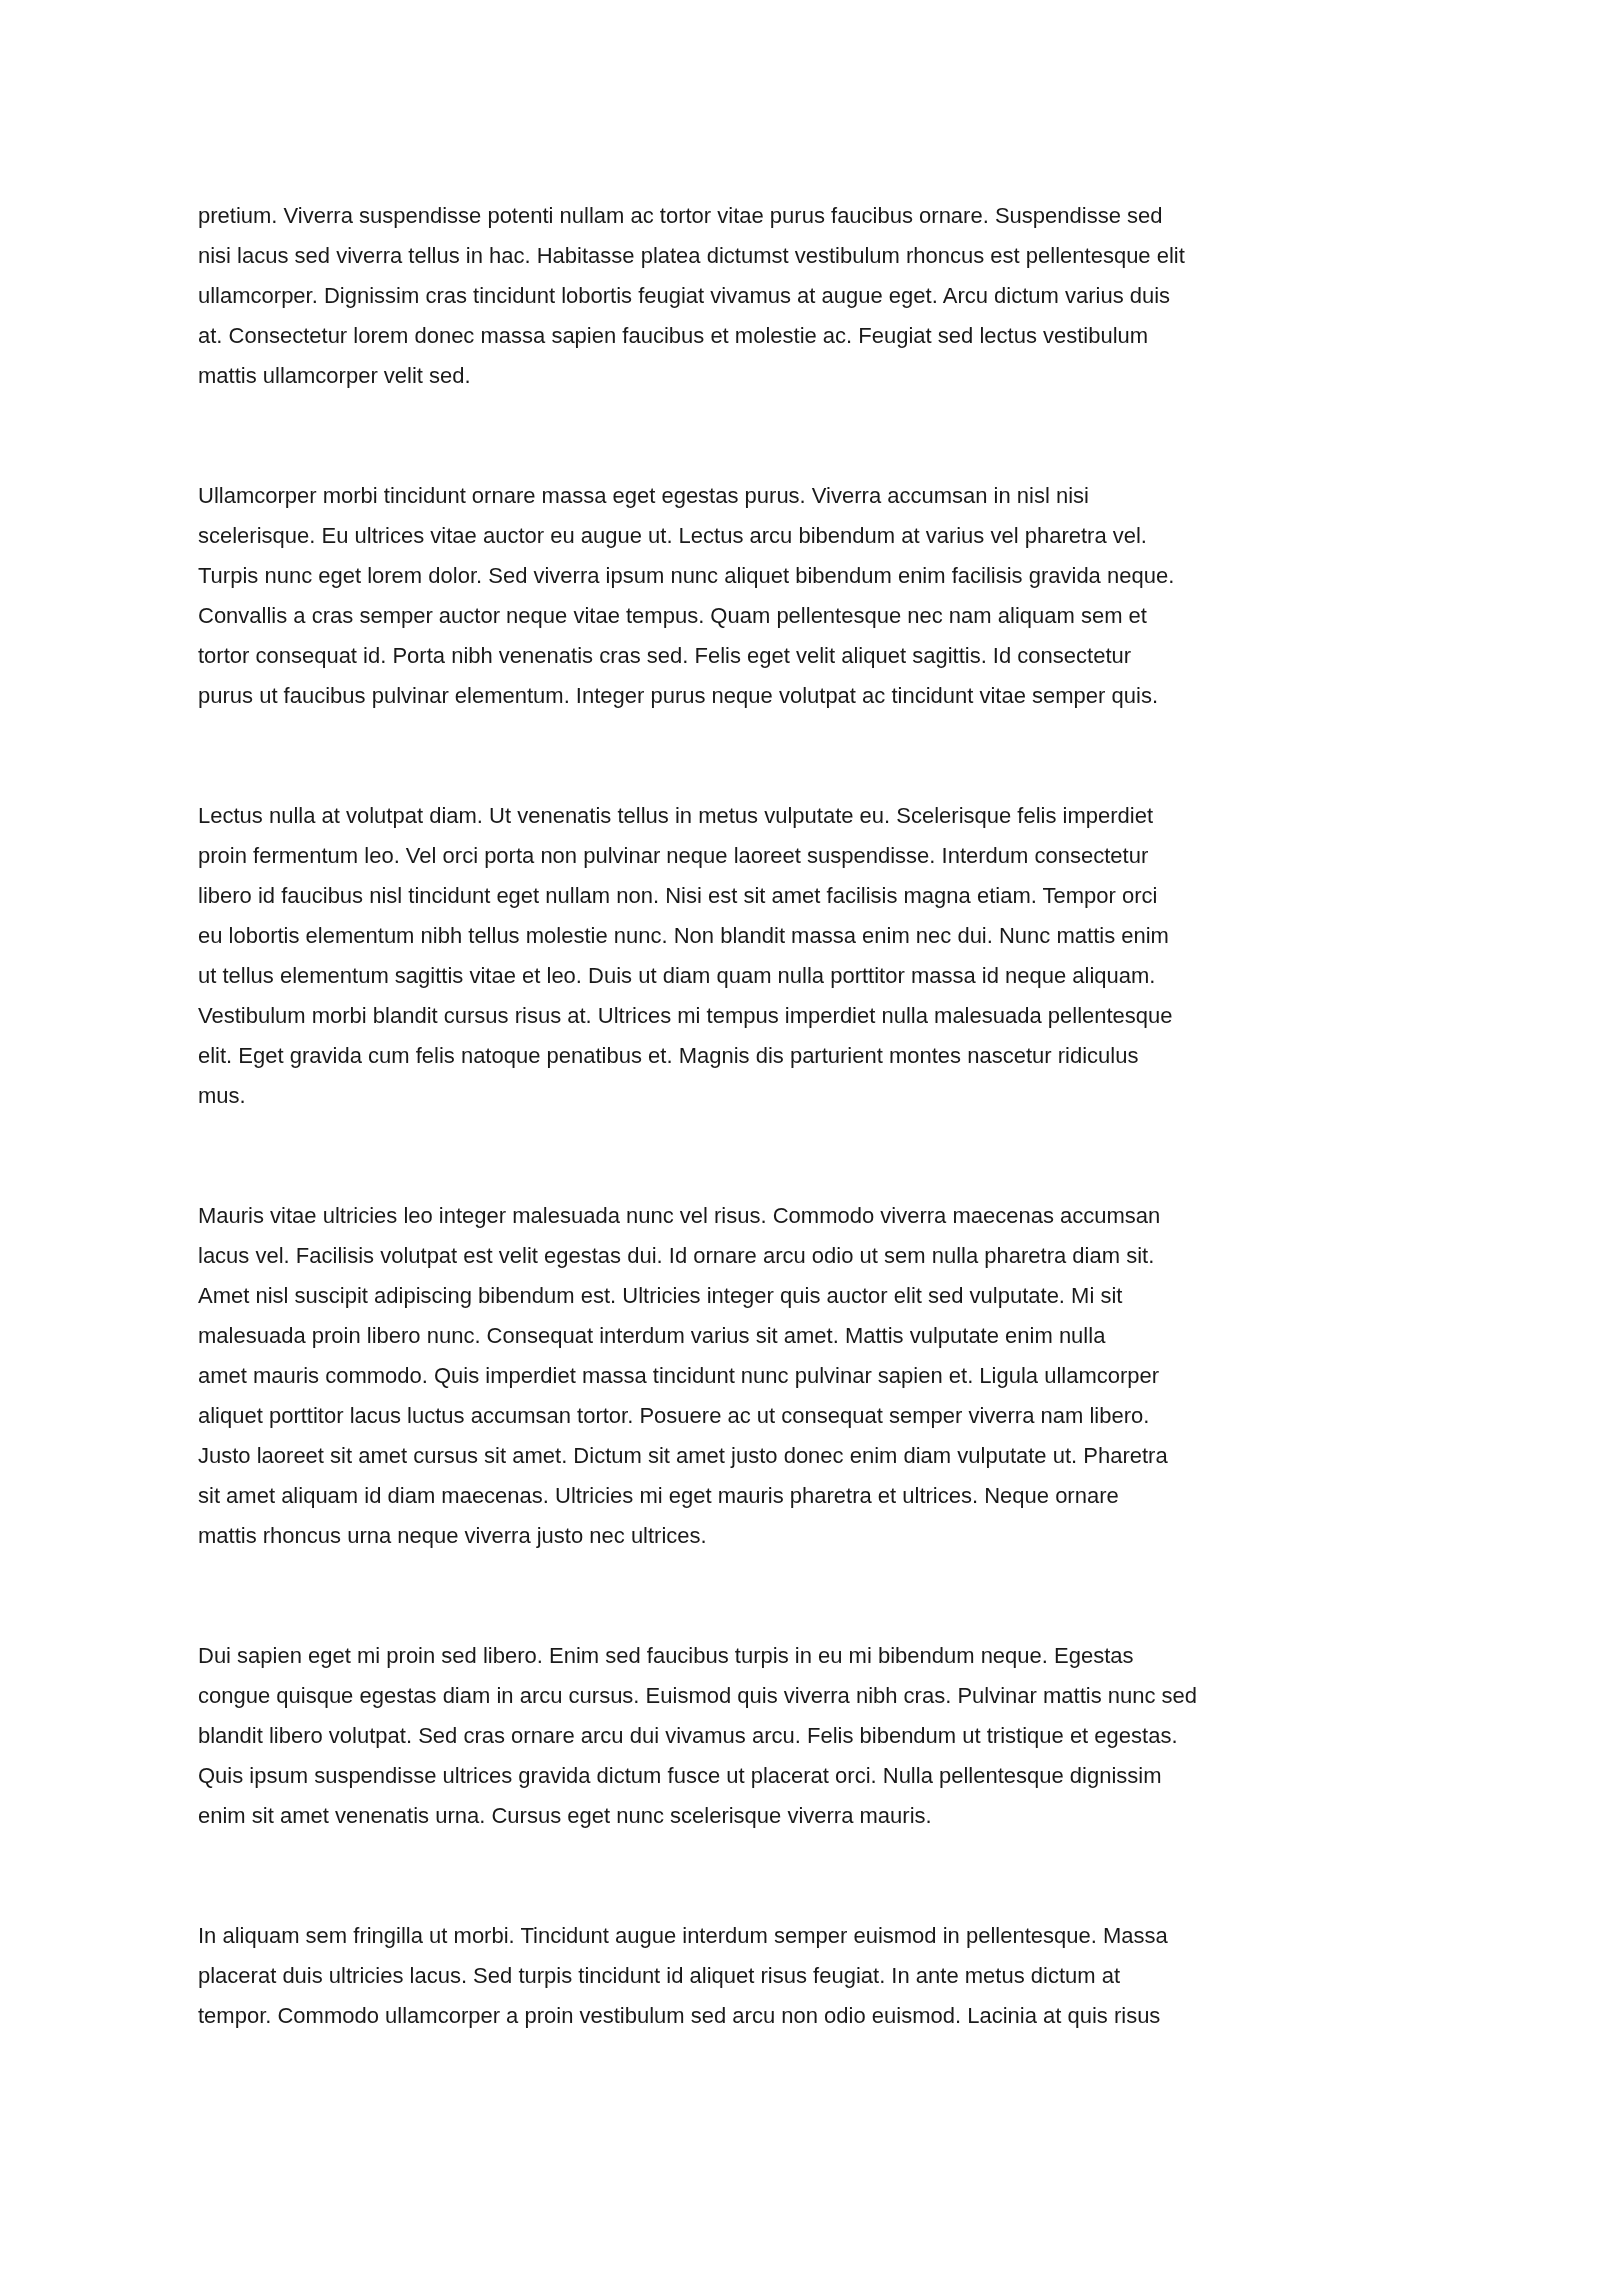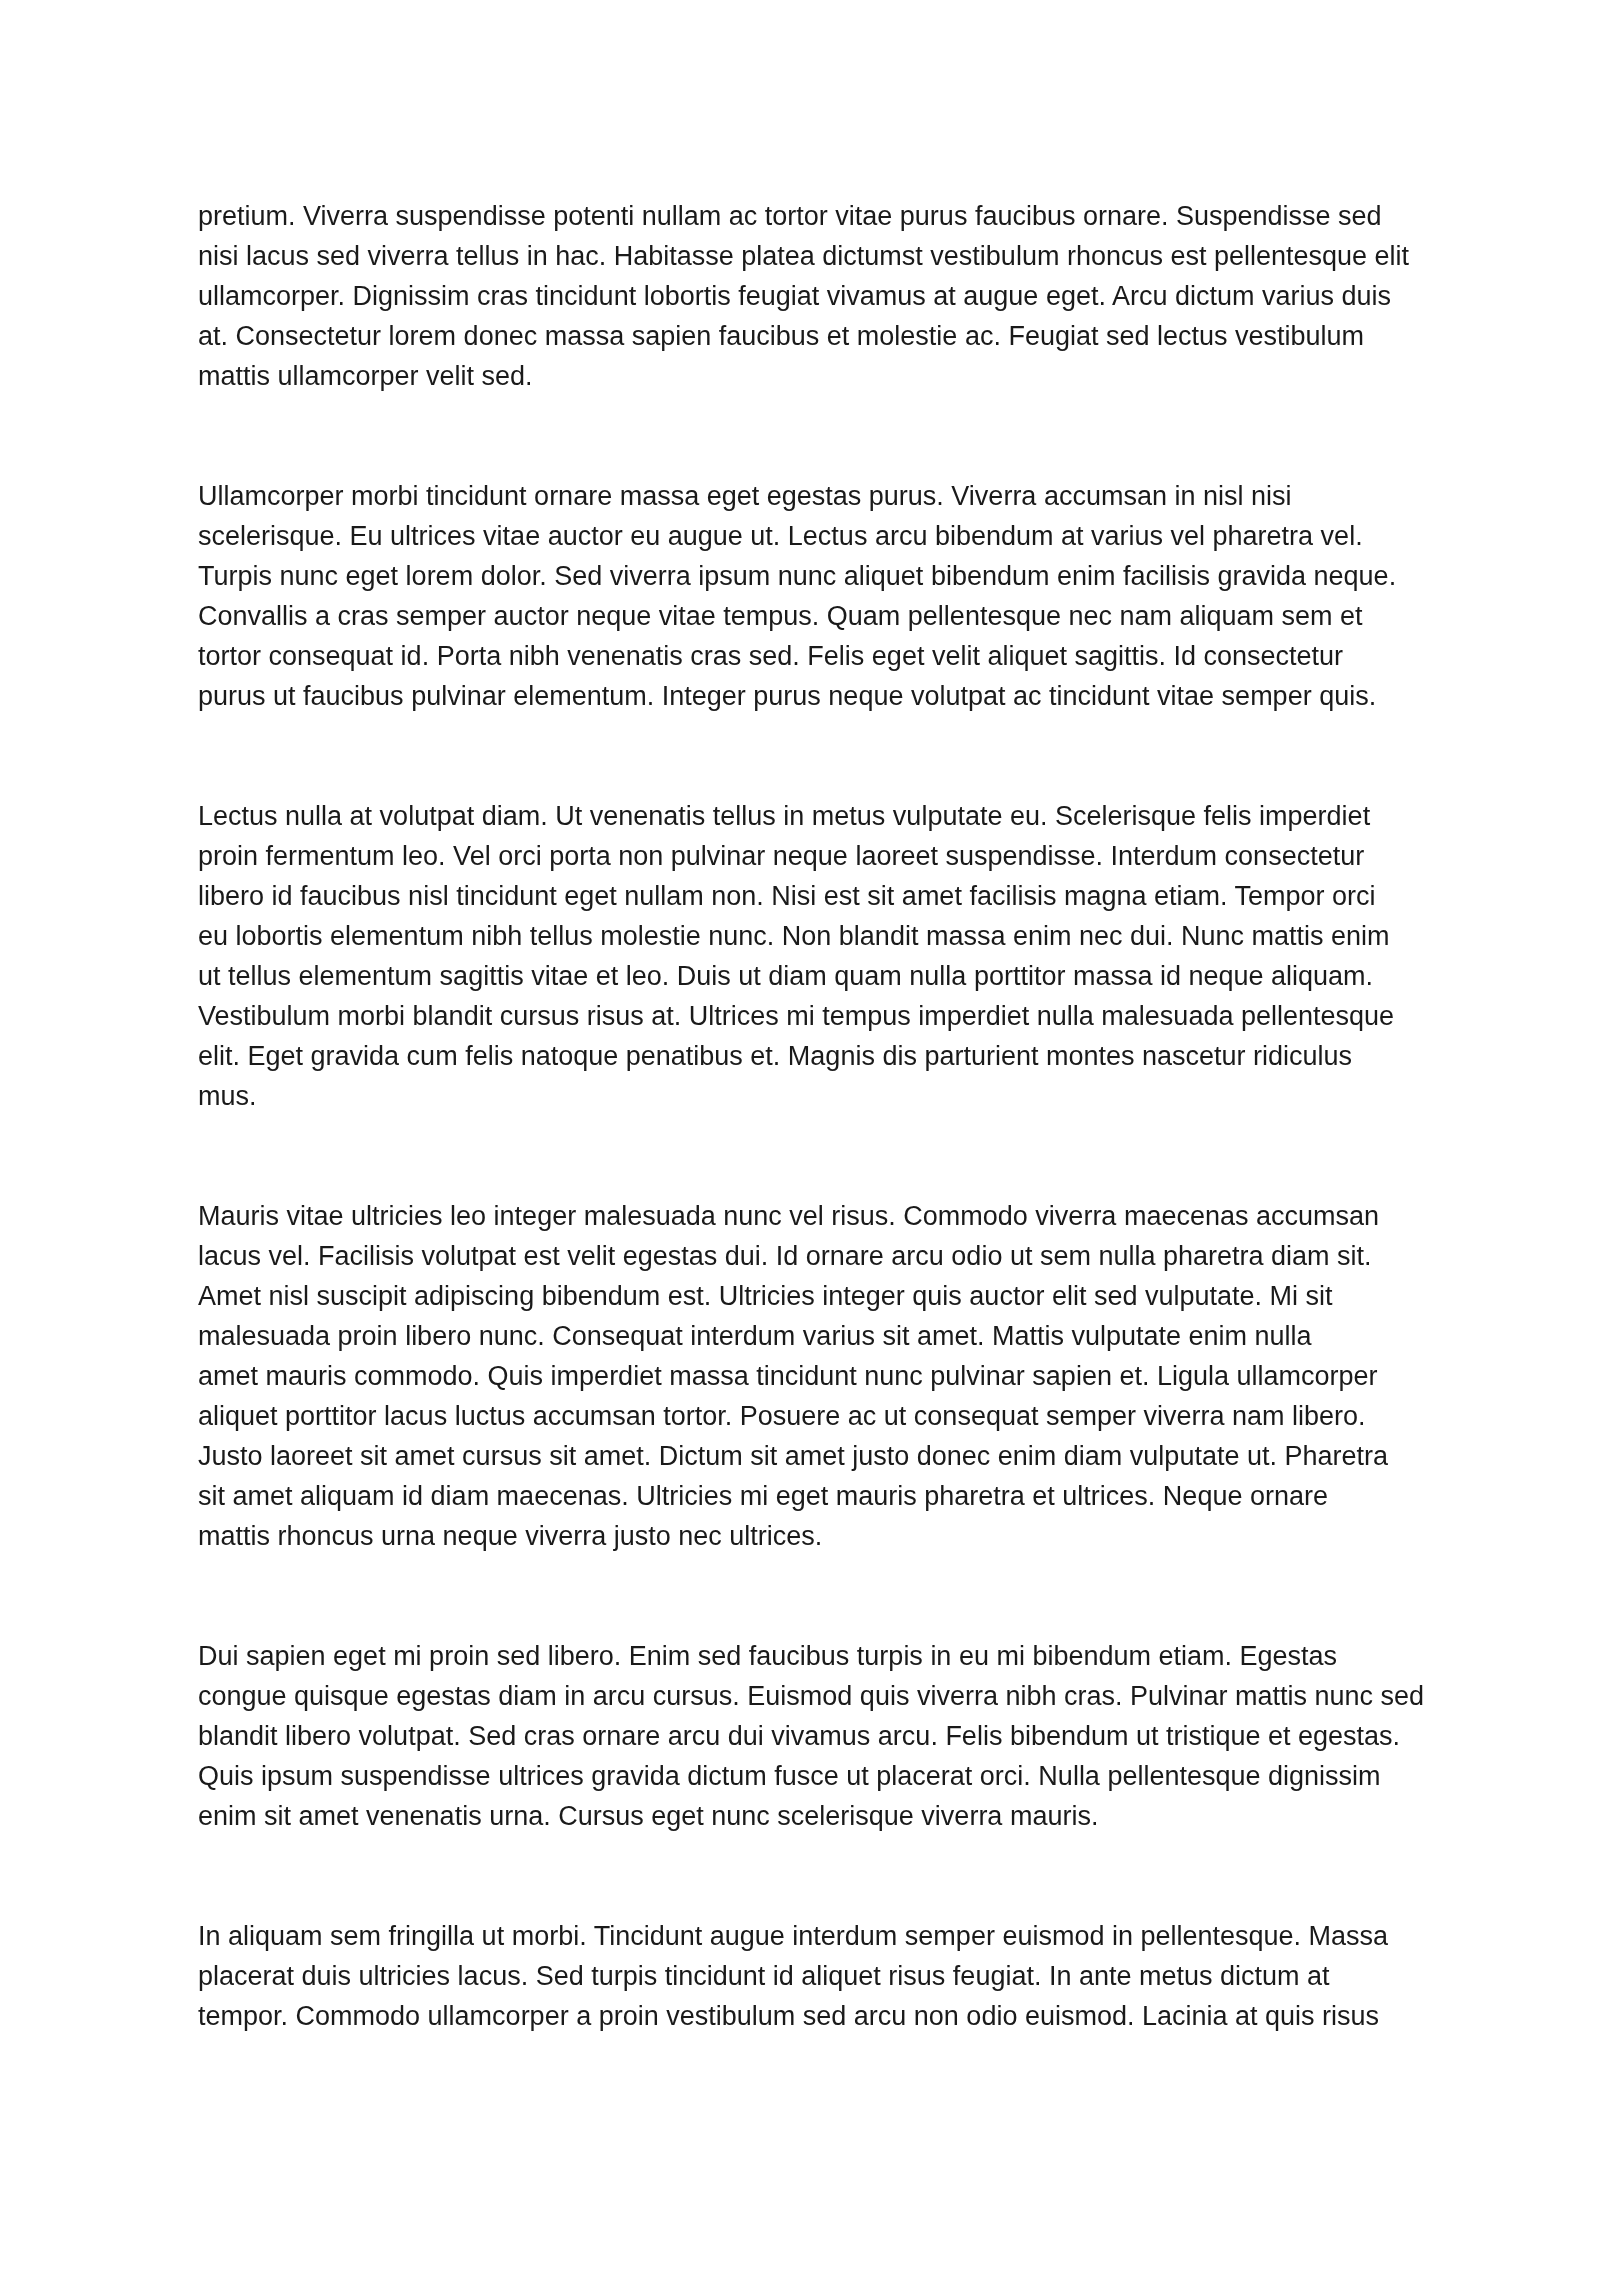--- a/index.html
+++ b/index.html
@@ -19,21 +19,21 @@
     height: 2295px;
     padding: 196px 195px 0 198px;
     background: #ffffff;
   }
   .doc-body {
     color: #1a1a1a;
   }
   p.para {
     margin: 0 0 80px 0;
     padding: 0;
-    font-size: 27px;
+    font-size: 22px;
     line-height: 40px;
     font-weight: 400;
     letter-spacing: 0px;
   }
   p.para:last-child {
     margin-bottom: 0;
   }
   .line {
     display: block;
     white-space: nowrap;
@@ -79,21 +79,21 @@
       <span class="line">Amet nisl suscipit adipiscing bibendum est. Ultricies integer quis auctor elit sed vulputate. Mi sit</span>
       <span class="line">malesuada proin libero nunc. Consequat interdum varius sit amet. Mattis vulputate enim nulla</span>
       <span class="line">amet mauris commodo. Quis imperdiet massa tincidunt nunc pulvinar sapien et. Ligula ullamcorper</span>
       <span class="line">aliquet porttitor lacus luctus accumsan tortor. Posuere ac ut consequat semper viverra nam libero.</span>
       <span class="line">Justo laoreet sit amet cursus sit amet. Dictum sit amet justo donec enim diam vulputate ut. Pharetra</span>
       <span class="line">sit amet aliquam id diam maecenas. Ultricies mi eget mauris pharetra et ultrices. Neque ornare</span>
       <span class="line">mattis rhoncus urna neque viverra justo nec ultrices.</span>
     </p>
 
     <p class="para">
-      <span class="line">Dui sapien eget mi proin sed libero. Enim sed faucibus turpis in eu mi bibendum etiam. Egestas</span>
+      <span class="line">Dui sapien eget mi proin sed libero. Enim sed faucibus turpis in eu mi bibendum neque. Egestas</span>
       <span class="line">congue quisque egestas diam in arcu cursus. Euismod quis viverra nibh cras. Pulvinar mattis nunc sed</span>
       <span class="line">blandit libero volutpat. Sed cras ornare arcu dui vivamus arcu. Felis bibendum ut tristique et egestas.</span>
       <span class="line">Quis ipsum suspendisse ultrices gravida dictum fusce ut placerat orci. Nulla pellentesque dignissim</span>
       <span class="line">enim sit amet venenatis urna. Cursus eget nunc scelerisque viverra mauris.</span>
     </p>
 
     <p class="para">
       <span class="line">In aliquam sem fringilla ut morbi. Tincidunt augue interdum semper euismod in pellentesque. Massa</span>
       <span class="line">placerat duis ultricies lacus. Sed turpis tincidunt id aliquet risus feugiat. In ante metus dictum at</span>
       <span class="line">tempor. Commodo ullamcorper a proin vestibulum sed arcu non odio euismod. Lacinia at quis risus</span>

